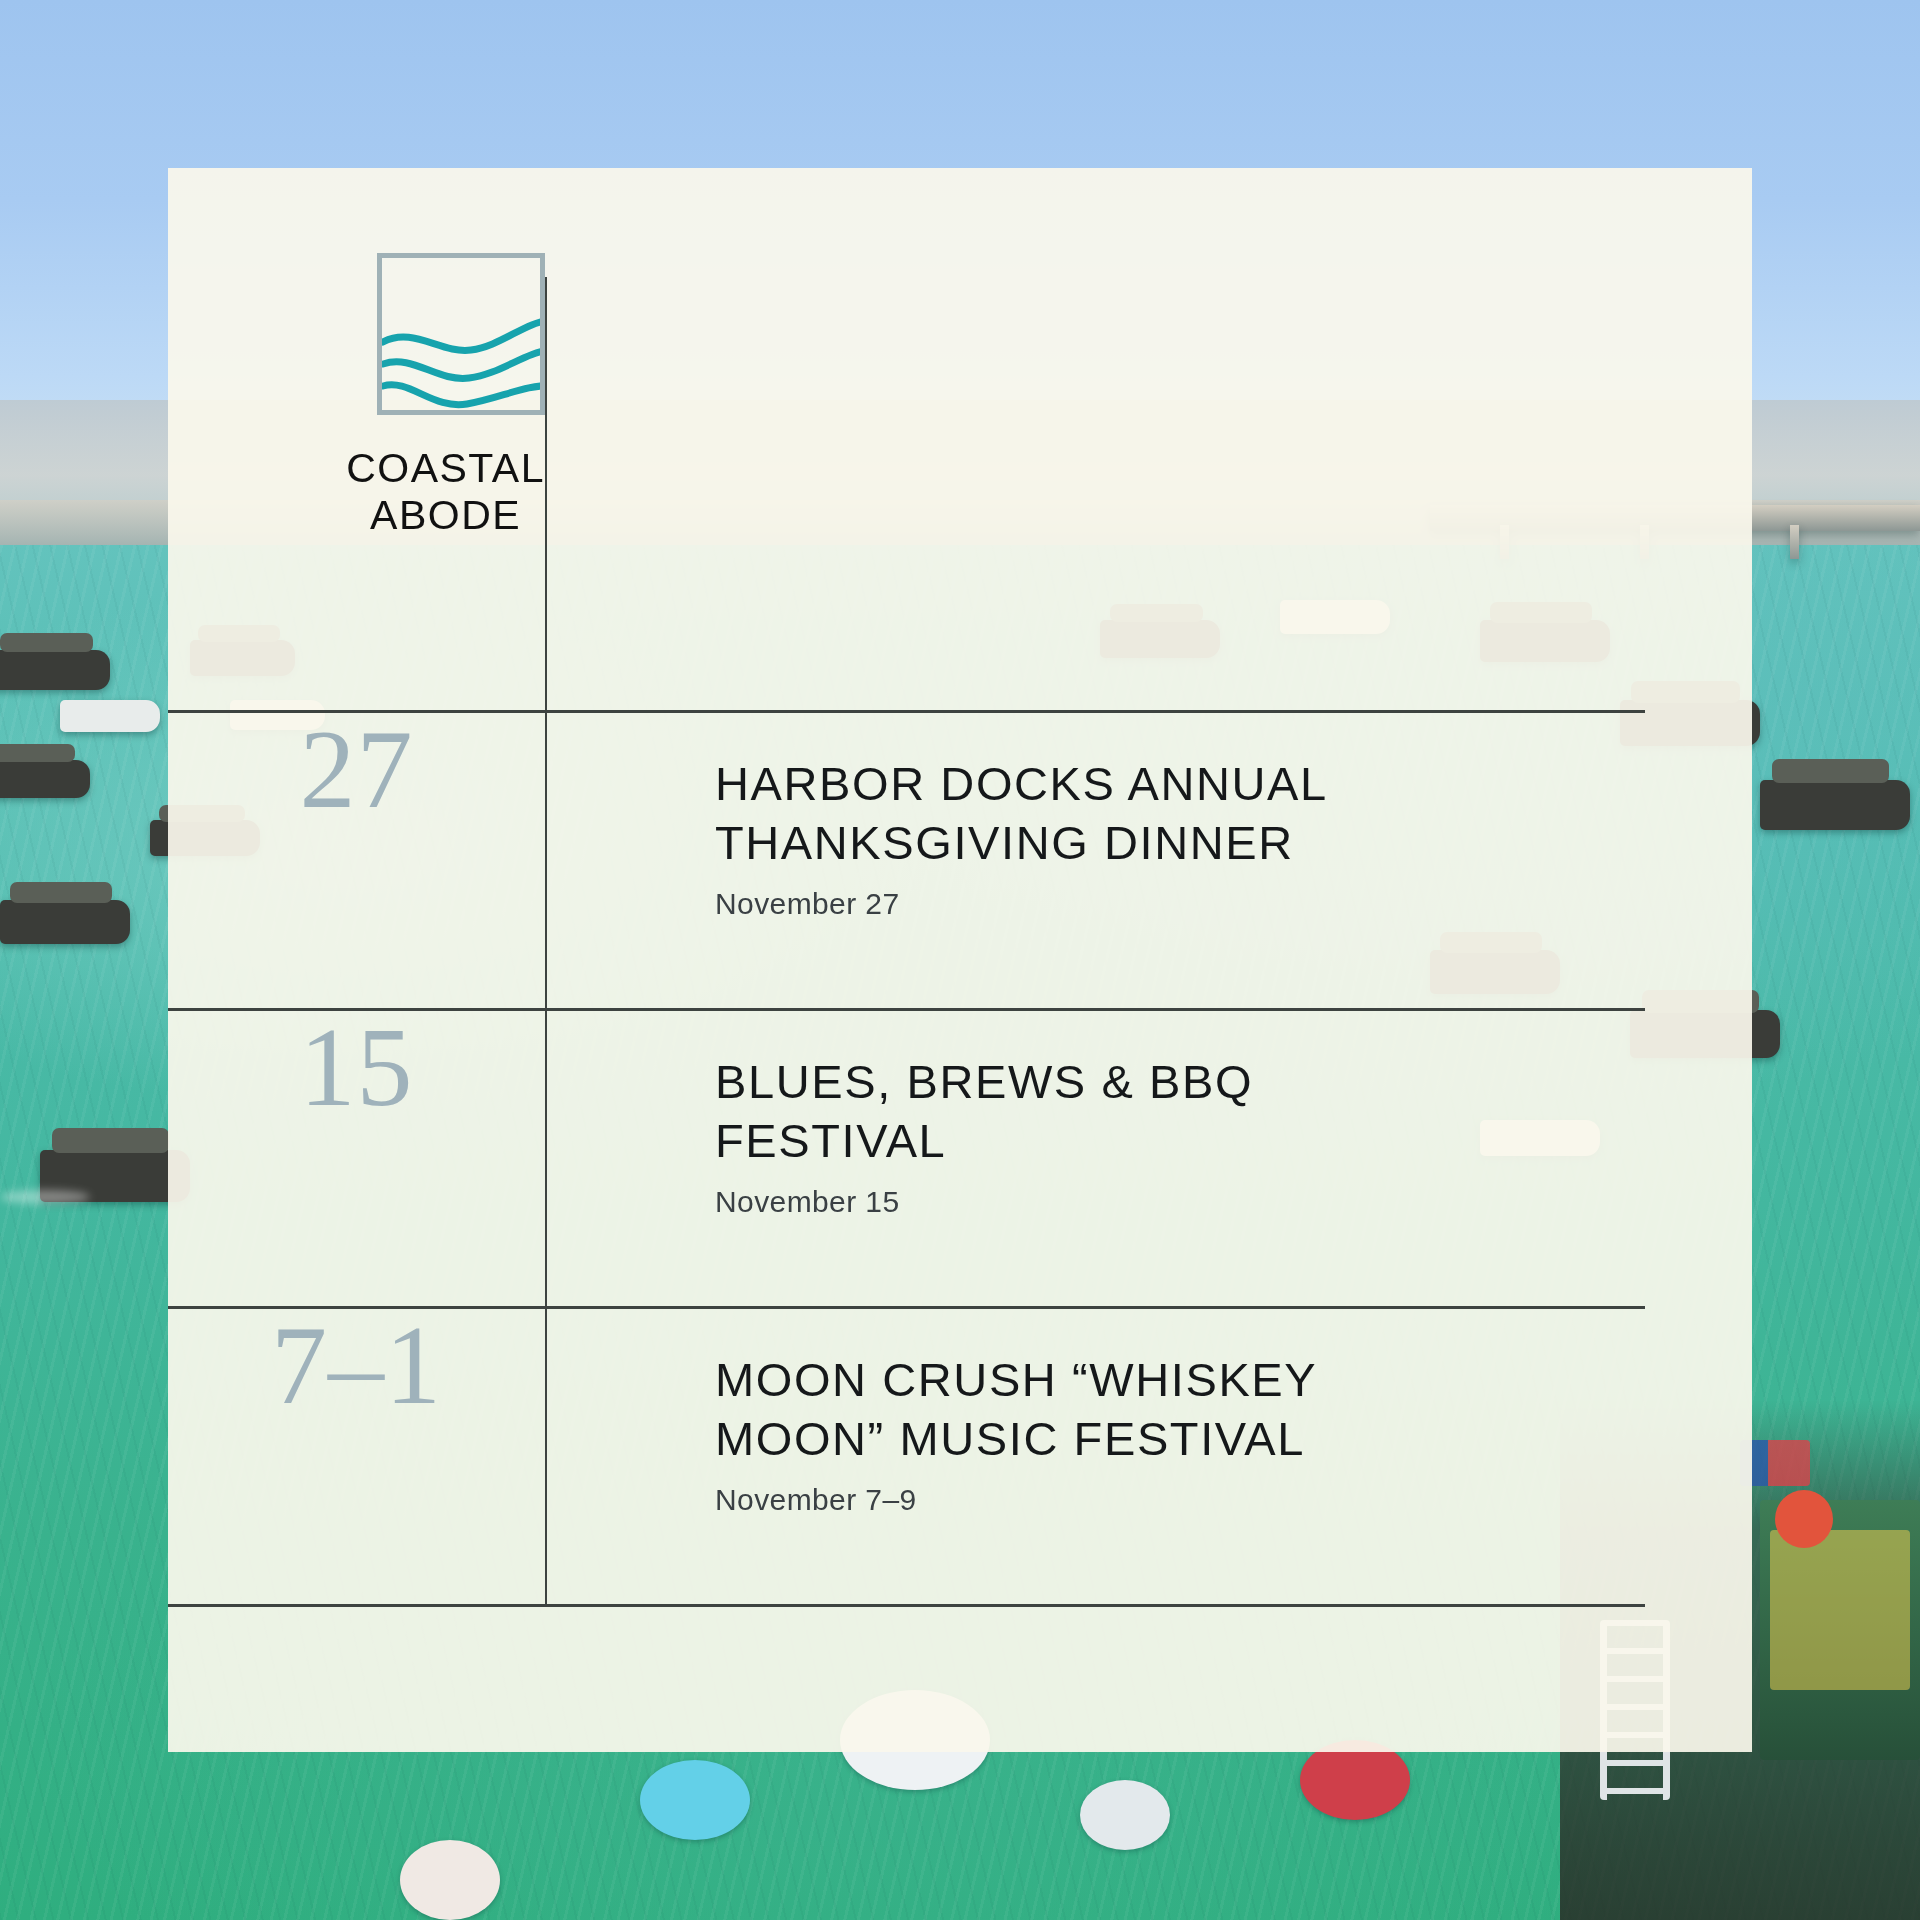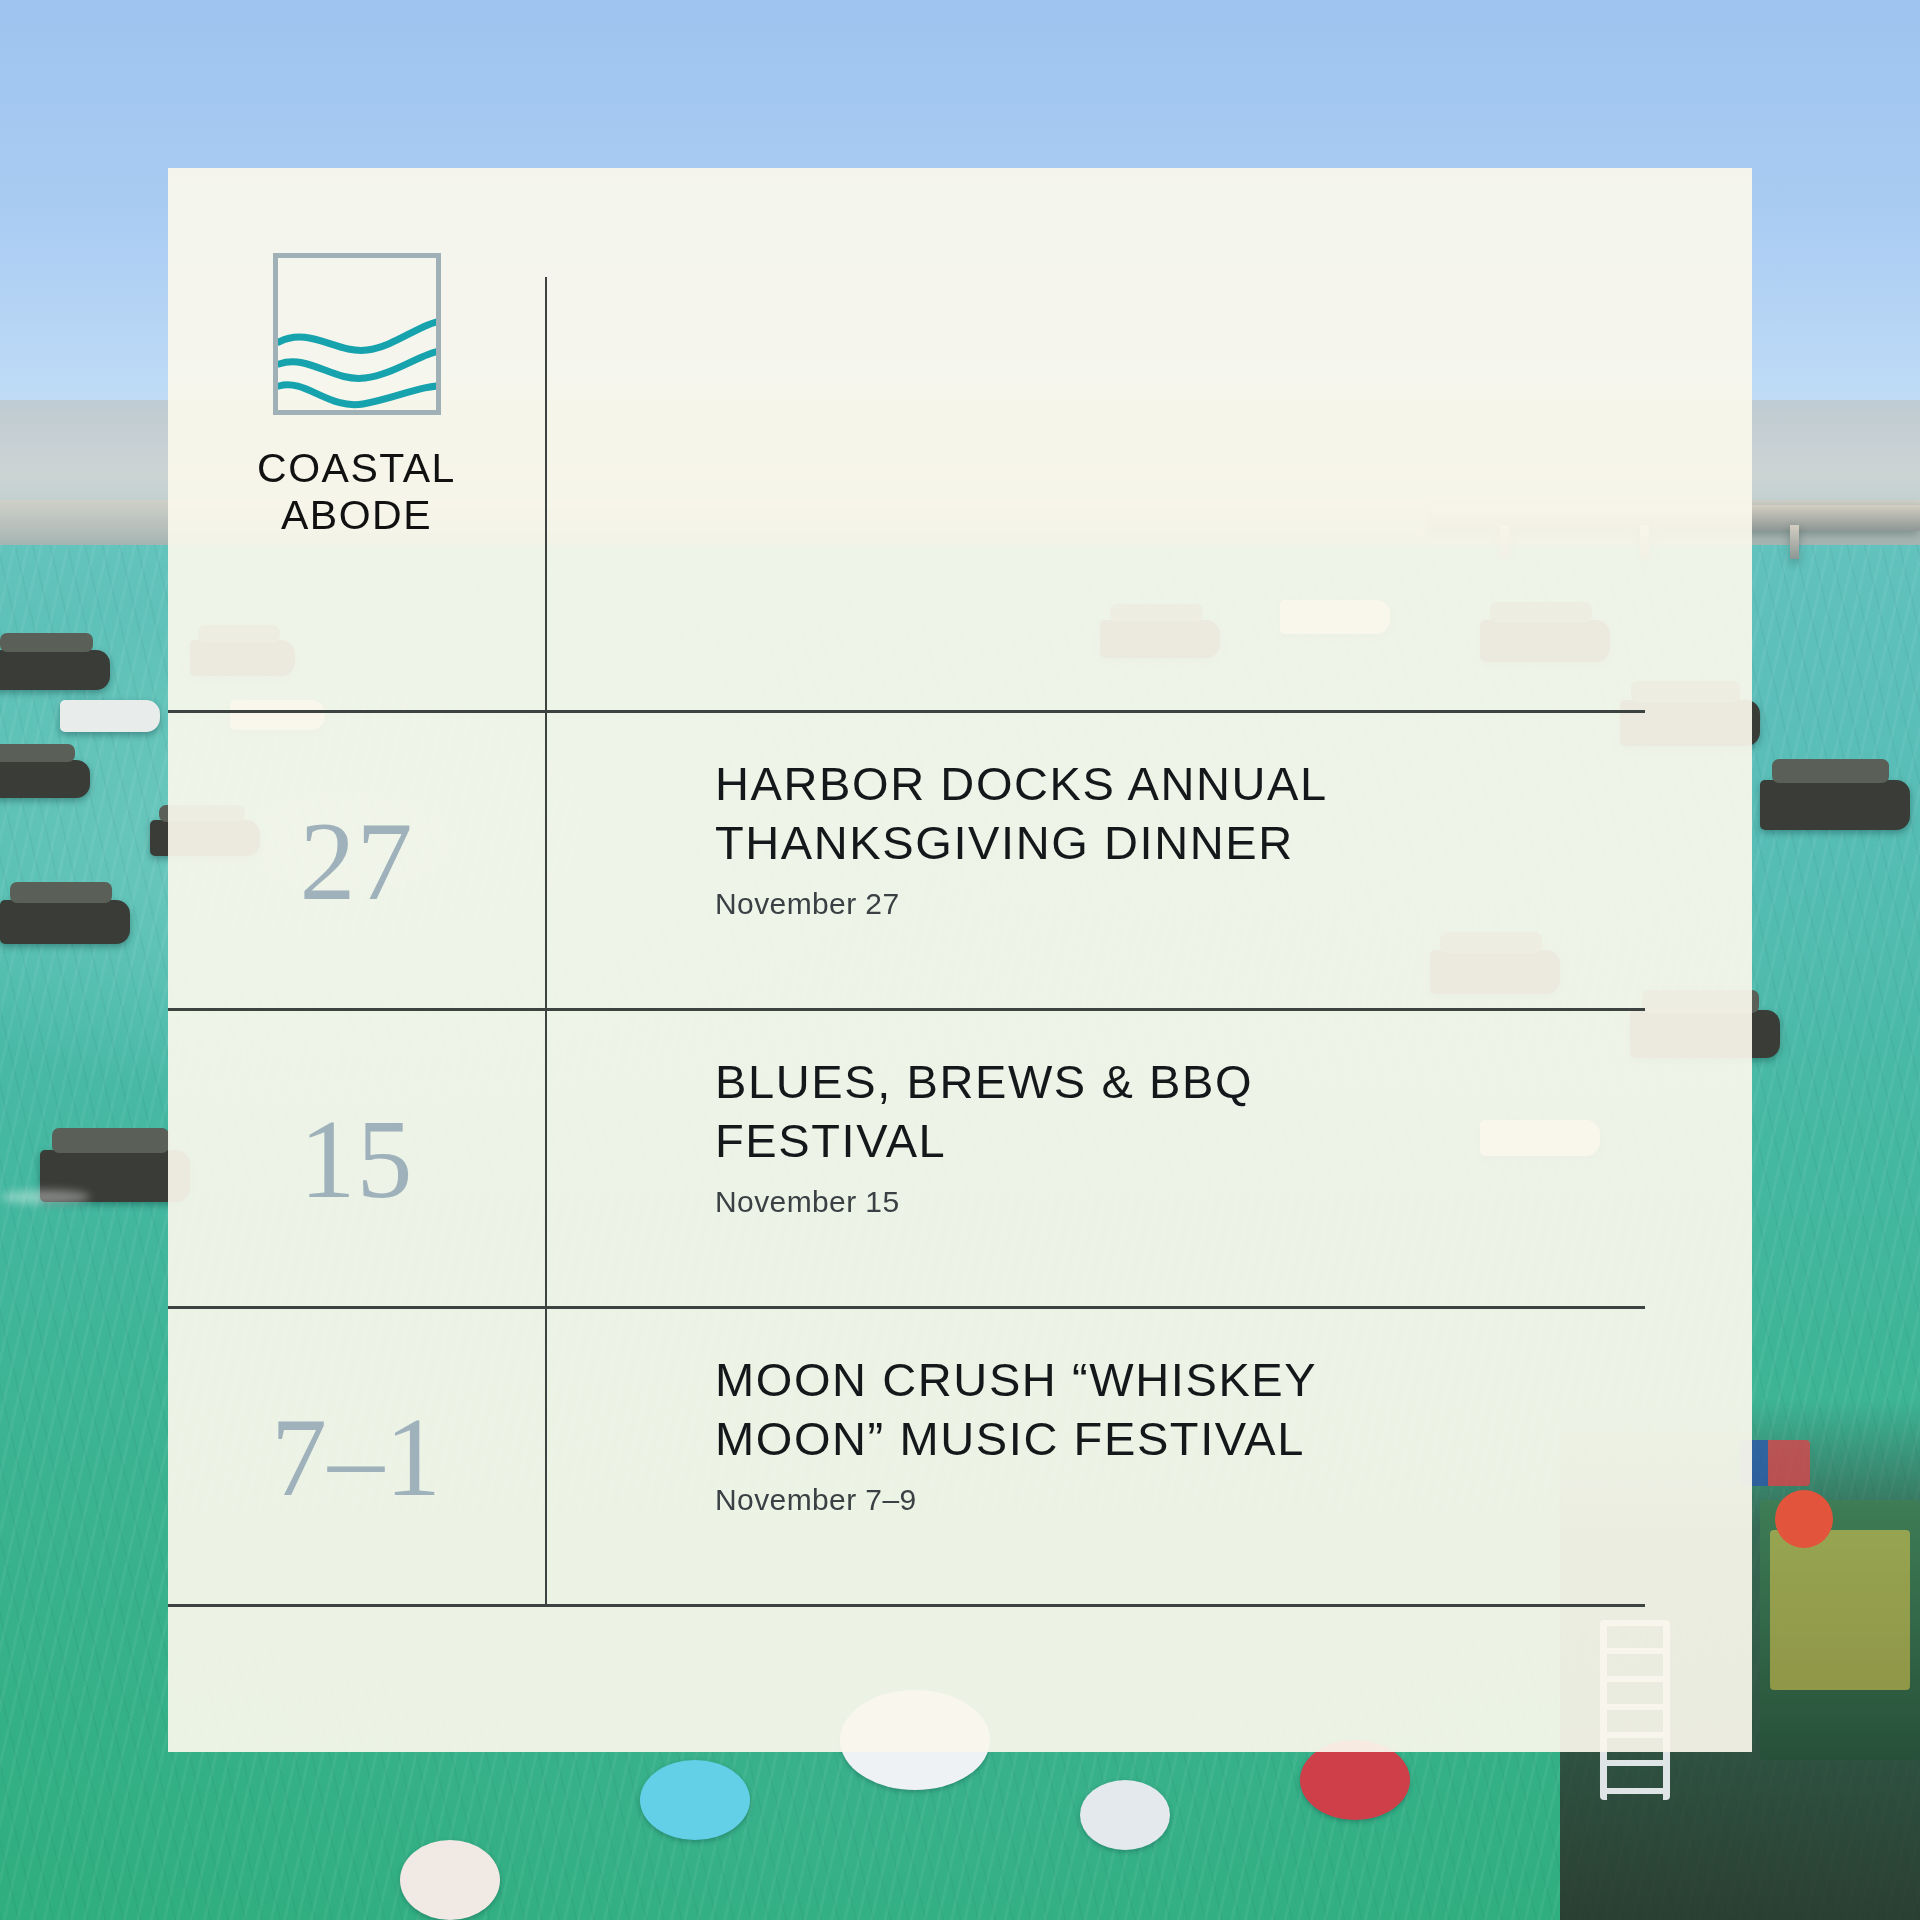--- a/index.html
+++ b/index.html
@@ -89,21 +89,21 @@
   
   #header {
     position:relative;
     height:542px;
     flex:0 0 542px;
     display:flex;
   }
   #brand-col {
     width:377px; flex:0 0 377px;
     display:flex; flex-direction:column;
-    align-items:center; justify-content:flex-start;
+    align-items:flex-end; justify-content:flex-start;
     padding-top:85px;
   }
   #logo-mark {
     width:168px; height:162px;
     border:5px solid #9fb1b6;
     position:relative;
     overflow:hidden;
   }
   #logo-mark svg { position:absolute; left:-3px; top:0; }
   #brand-name {
@@ -166,21 +166,21 @@
     flex:0 0 295px;
     height:295px;
   }
   .event-row .vdivide {
     position:absolute; left:377px; top:0;
     width:2px; height:100%;
     background:#3d4340;
   }
   .day-col {
     width:377px; flex:0 0 377px;
-    display:flex; align-items:center; justify-content:center;
+    display:flex; align-items:flex-start; justify-content:center;
   }
   .day-num {
     font-family:"Liberation Serif", "DejaVu Serif", serif;
     font-size:112px;
     font-weight:400;
     color:#9fb2bb;
     line-height:1;
     letter-spacing:1px;
   }
   .info-col {

